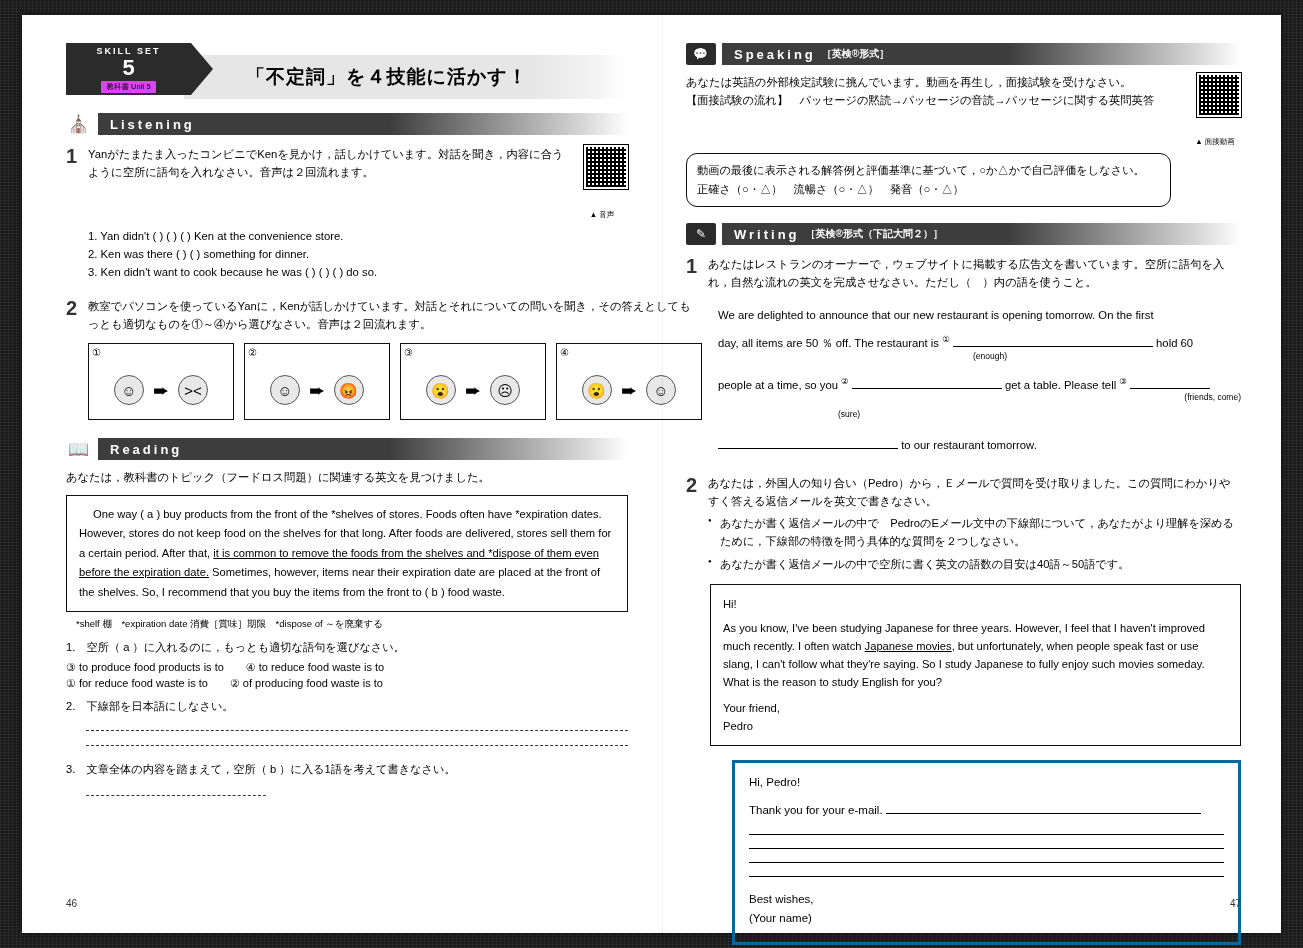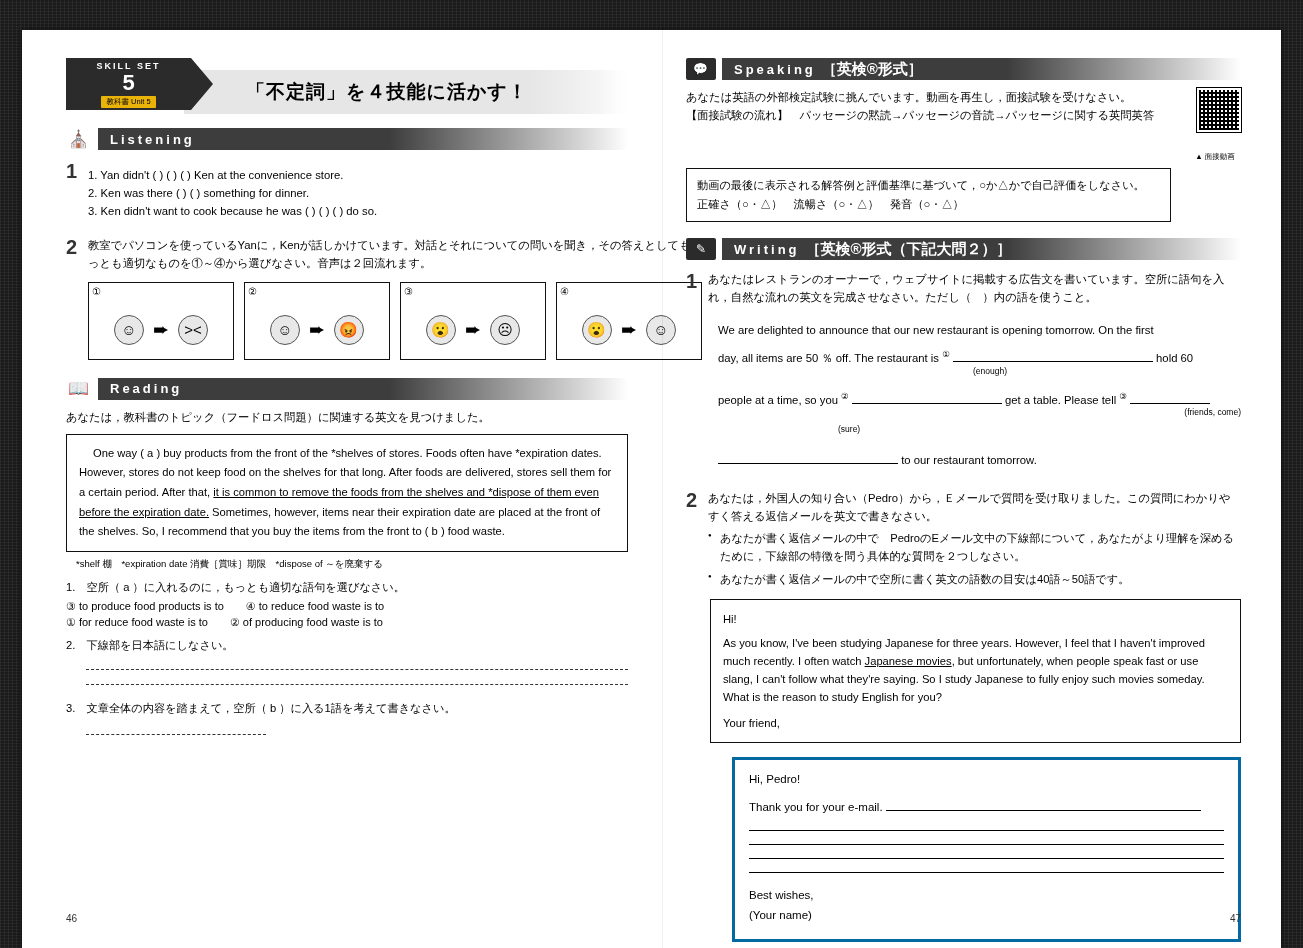--- a/index.html
+++ b/index.html
@@ -15,21 +15,21 @@
   
   .page-frame{
     position:absolute; inset:0;
     background:
       repeating-linear-gradient(0deg, rgba(255,255,255,0.045) 0 1px, rgba(0,0,0,0) 1px 3px),
       repeating-linear-gradient(90deg, rgba(255,255,255,0.05) 0 1px, rgba(0,0,0,0) 1px 4px),
       #1b1b1b;
   }
   .paper{
     position:absolute;
-    left:22px; top:30px; width:1259px; height:918px;
+    left:22px; top:15px; width:1259px; height:918px;
     background:#fff;
     box-shadow:0 0 6px rgba(0,0,0,.6);
   }
   .spread{ position:absolute; inset:0; display:flex; }
   .page{ position:relative; height:100%; }
   .page-left{ width:640px; padding:28px 34px 0 44px; }
   .page-right{ width:619px; padding:28px 40px 0 24px; }
   .gutter{
     position:absolute; left:640px; top:0; width:1px; height:100%;
     background:rgba(0,0,0,0.06);
@@ -43,21 +43,21 @@
     display:flex; flex-direction:column; align-items:center; justify-content:center;
     z-index:2;
   }
   .skill-tag:after{
     content:""; position:absolute; right:-22px; top:0;
     border-top:26px solid transparent; border-bottom:26px solid transparent;
     border-left:22px solid #2b2b2b;
   }
   .skill-tag .st-label{ font-size:9px; letter-spacing:2px; font-weight:bold; }
   .skill-tag .st-num{ font-size:22px; font-weight:bold; line-height:22px; margin:1px 0 2px; }
-  .skill-tag .st-unit{ font-size:7.5px; background:#eab308; color:#000; padding:1px 5px; border-radius:1px; }
+  .skill-tag .st-unit{ font-size:7.5px; background:#d946ef; color:#000; padding:1px 5px; border-radius:1px; }
   .skill-title-bar{
     position:absolute; left:118px; right:0; top:0; height:44px;
     background:linear-gradient(90deg,#e6e6e6 0%, #e6e6e6 78%, #fafafa 100%);
     display:flex; align-items:center;
     padding-left:62px;
     font-size:19px; font-weight:bold; letter-spacing:1px;margin-top:12px;
   }
   .skill-title-bar:after{
     content:""; position:absolute; right:0; top:0; height:52px; width:30px;
     background:linear-gradient(90deg,rgba(230,230,230,0),#fff);
@@ -70,21 +70,21 @@
     display:flex; align-items:center; justify-content:center;
     font-size:12px; margin-right:6px; border-radius:2px;
   }
   .sec-icon.plain{ background:transparent; color:#000; font-size:17px; width:26px;}
   .sec-bar{
     flex:1; height:22px;
     background:linear-gradient(90deg,#3d3d3d 0%, #3d3d3d 55%, #d9d9d9 92%, #ffffff 100%);
     display:flex; align-items:center; padding-left:12px;
     color:#fff; font-size:13px; font-weight:bold; letter-spacing:3px;
   }
-  .sec-bar .jp{ letter-spacing:0; font-size:15px; margin-left:6px; }
+  .sec-bar .jp{ letter-spacing:0; font-size:10px; margin-left:6px; }
 
   
   .qrow{ display:flex; margin-top:10px; }
   .qnum{ font-size:20px; font-weight:bold; width:22px; flex:none; line-height:1.1; color:#333;}
   .qbody{ flex:1; font-size:11.5px; line-height:1.55; }
   .ja{ font-size:11.3px; line-height:1.6; }
   .en{ font-size:11.3px; line-height:1.6; }
 
   .qr{
     width:44px; height:44px; flex:none; margin-left:8px;
@@ -165,20 +165,29 @@
       </div>
 
       <div class="sec">
         <span class="sec-icon plain">⛪</span>
         <div class="sec-bar">Listening</div>
       </div>
 
       <div class="qrow">
         <div class="qnum">1</div>
         <div class="qbody">
+          <div style="display:flex;">
+            <div style="flex:1;">
+              <div class="ja">Yanがたまたま入ったコンビニでKenを見かけ，話しかけています。対話を聞き，内容に合うように空所に語句を入れなさい。音声は２回流れます。</div>
+            </div>
+            <div class="qr-wrap">
+              <div class="qr"></div>
+              <div class="cap">▲ 音声</div>
+            </div>
+          </div>
           <div class="en" style="margin-top:6px;">1. Yan didn't (          ) (          ) (          ) Ken at the convenience store.</div>
           <div class="en">2. Ken was there (          ) (          ) something for dinner.</div>
           <div class="en">3. Ken didn't want to cook because he was (          ) (          ) (          ) do so.</div>
         </div>
       </div>
 
       <div class="qrow" style="margin-top:16px;">
         <div class="qnum">2</div>
         <div class="qbody">
           <div class="ja">教室でパソコンを使っているYanに，Kenが話しかけています。対話とそれについての問いを聞き，その答えとしてもっとも適切なものを①～④から選びなさい。音声は２回流れます。</div>
@@ -273,21 +282,21 @@
         <div style="flex:1;">
           <div class="ja">あなたは英語の外部検定試験に挑んでいます。動画を再生し，面接試験を受けなさい。</div>
           <div class="ja">【面接試験の流れ】　パッセージの黙読→パッセージの音読→パッセージに関する英問英答</div>
         </div>
         <div class="qr-wrap">
           <div class="qr"></div>
           <div class="cap">▲ 面接動画</div>
         </div>
       </div>
 
-      <div class="boxed" style="margin-right:70px;">
+      <div class="boxed" style="margin-right:70px;border-radius:11px;">
         <div>動画の最後に表示される解答例と評価基準に基づいて，○か△かで自己評価をしなさい。</div>
         <div>正確さ（○・△）　流暢さ（○・△）　発音（○・△）</div>
       </div>
 
       <div class="sec" style="margin-top:16px;">
         <span class="sec-icon">✎</span>
         <div class="sec-bar">
           <span>Writing</span>
           <span class="jp">［英検®形式（下記大問２）］</span>
         </div>
@@ -336,20 +345,21 @@
           <div class="bullet">あなたが書く返信メールの中で空所に書く英文の語数の目安は40語～50語です。</div>
         </div>
       </div>
 
       <div class="email-box">
         <div>Hi!</div>
         <div style="margin-top:6px;">
           <span>As you know, I've been studying Japanese for three years.  However, I feel that I haven't improved much recently.  I often watch </span><span class="u">Japanese movies</span><span>, but unfortunately, when people speak fast or use slang, I can't follow what they're saying.  So I study Japanese to fully enjoy such movies someday.  What is the reason to study English for you?</span>
         </div>
         <div style="margin-top:8px;">Your friend,</div>
+        <div>Pedro</div>
       </div>
 
       <div class="answer-box">
         <div>Hi, Pedro!</div>
         <div style="margin-top:8px;">
           <span>Thank you for your e-mail.</span>
           <span class="wline" style="width:315px;"></span>
         </div>
         <div class="ansline"></div>
         <div class="ansline"></div>

